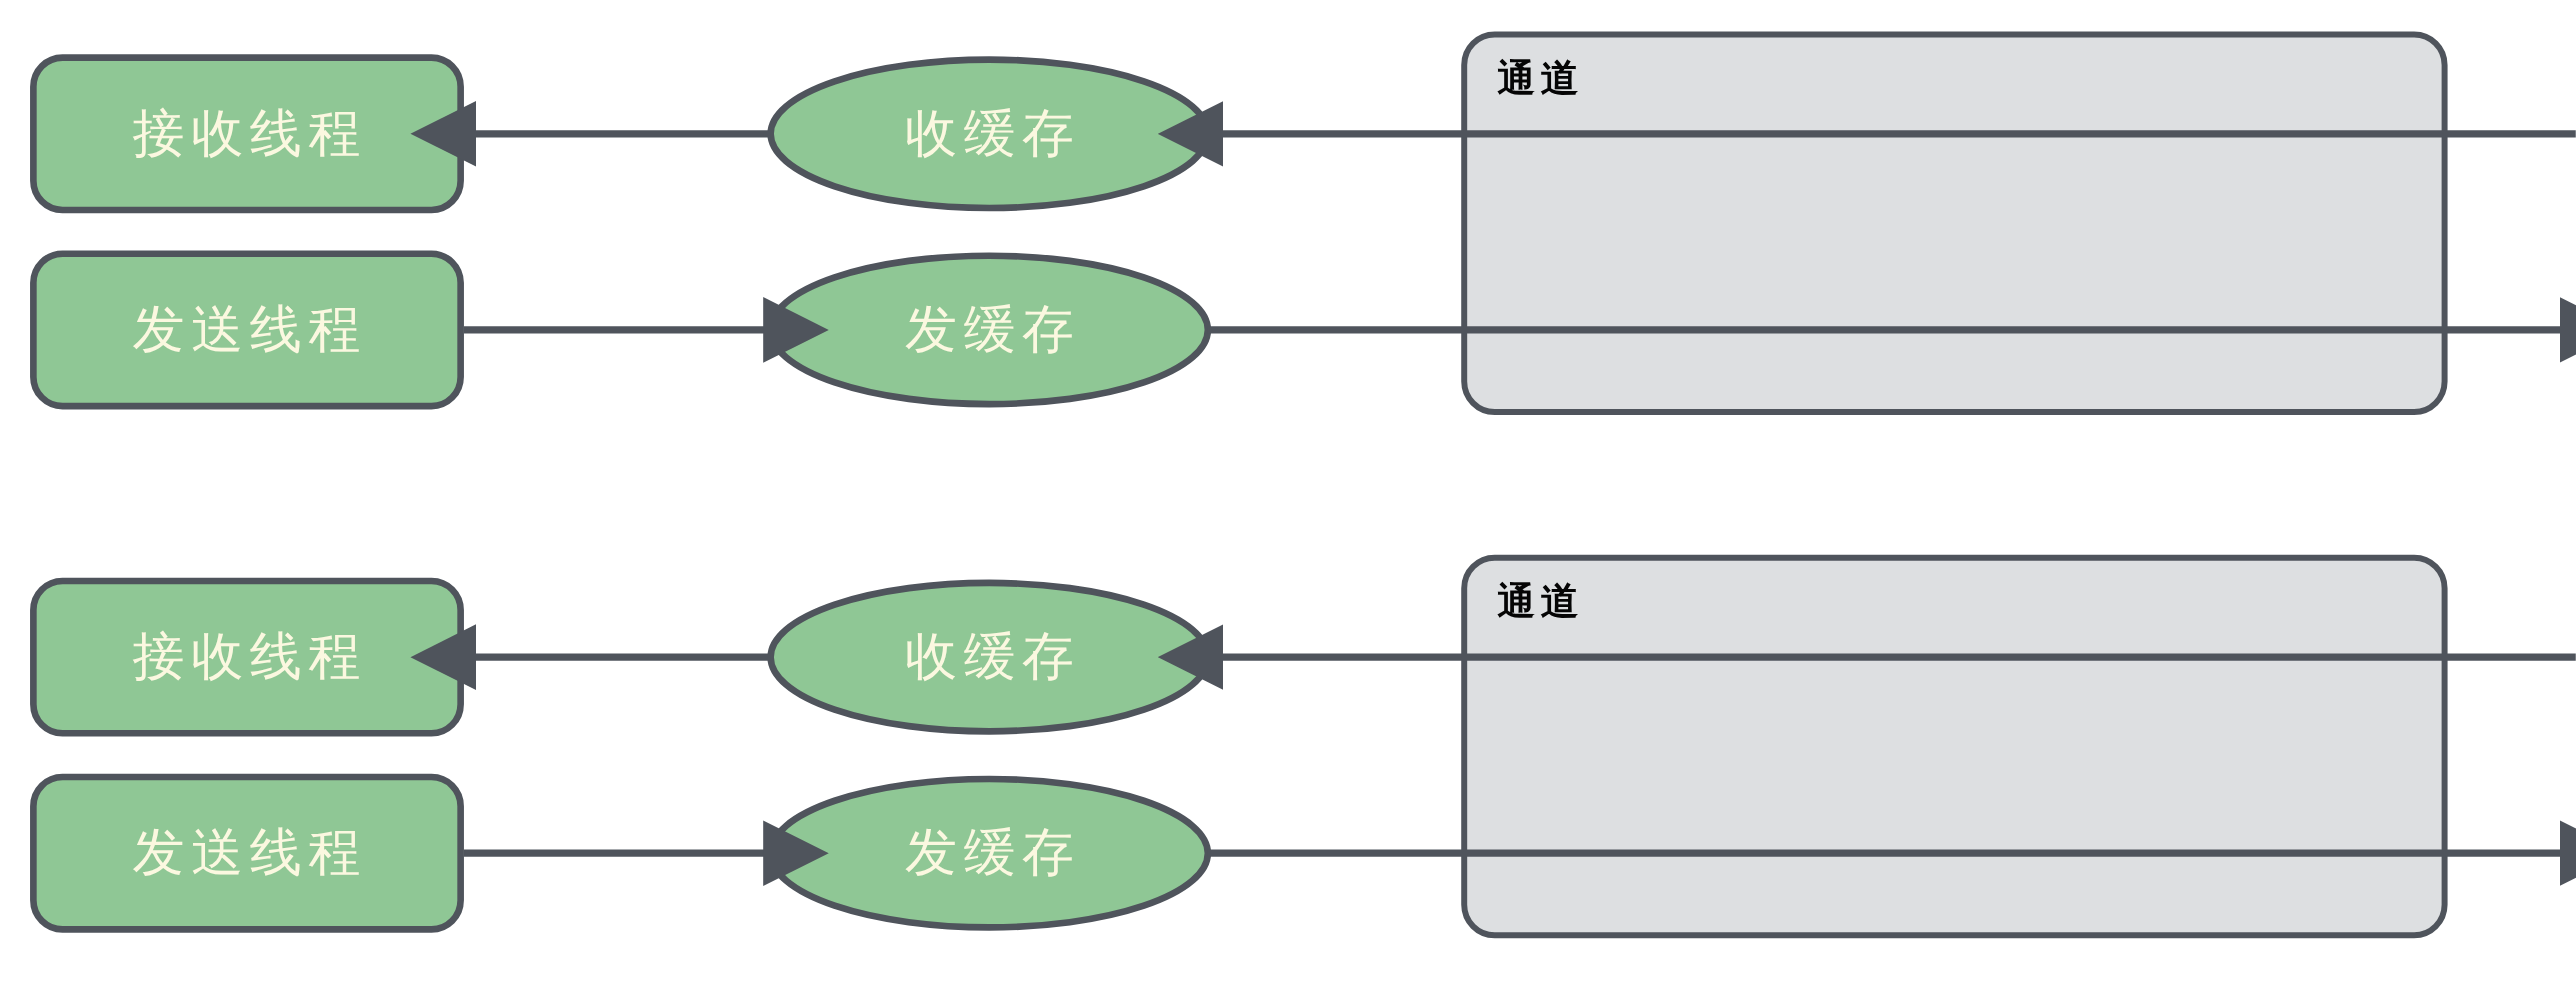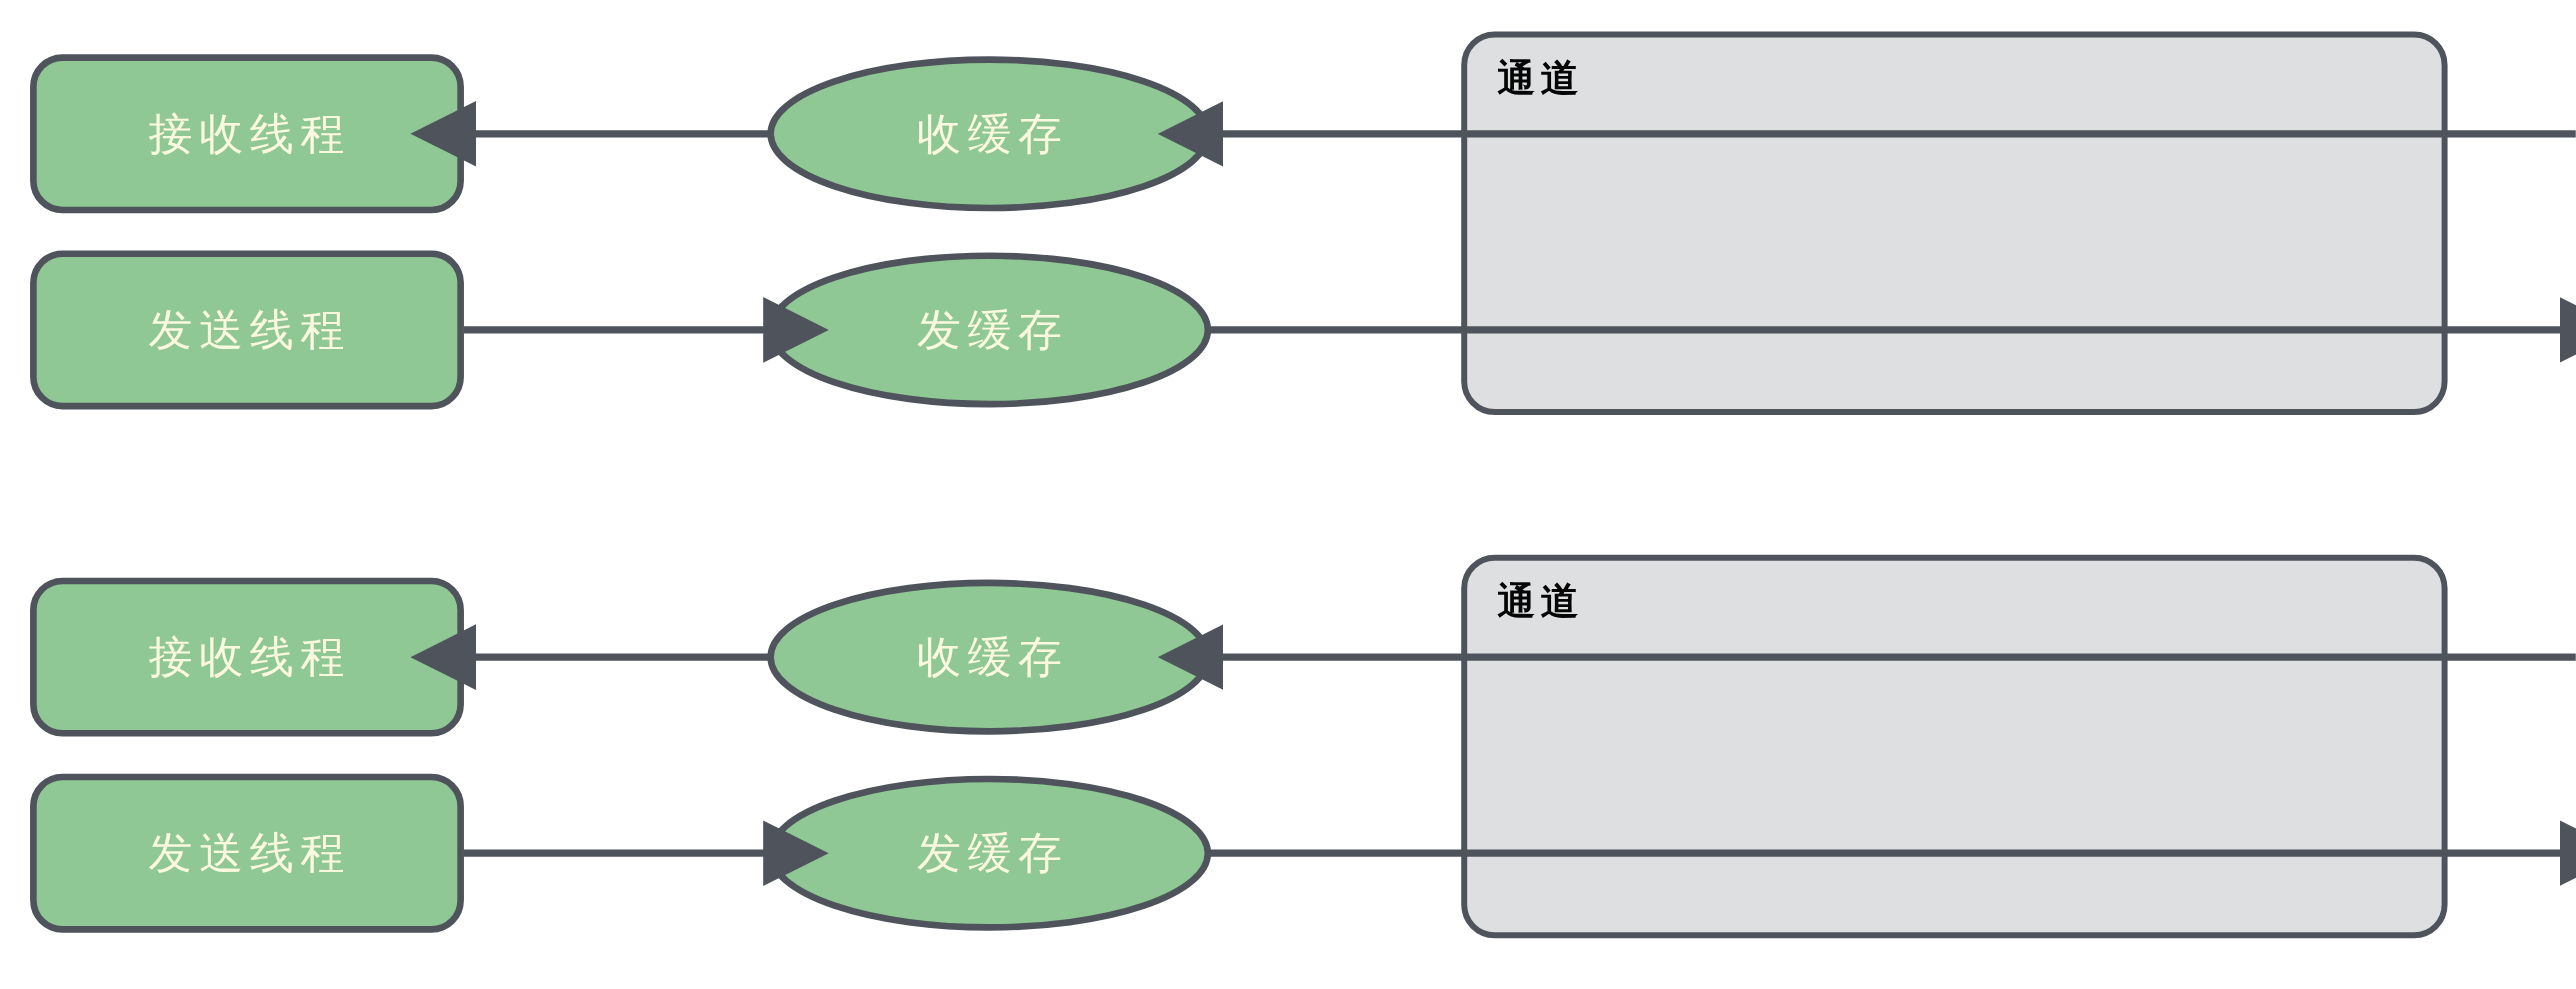--- a/index.html
+++ b/index.html
@@ -33,21 +33,21 @@
     position: absolute;
     display: flex;
     align-items: center;
     justify-content: center;
     text-align: right;
     pointer-events: none;
     white-space: nowrap;
   }
   .thread-label, .buffer-label {
     color: #FBF8E0;
-    font-size: 44px;
+    font-size: 52px;
     letter-spacing: 6.6px;
     text-indent: 6.6px;
     font-weight: 400;
   }
   .channel-label {
     color: #050505;
     font-size: 38px;
     letter-spacing: 5.3px;
     text-indent: 5.3px;
     font-weight: 700;

